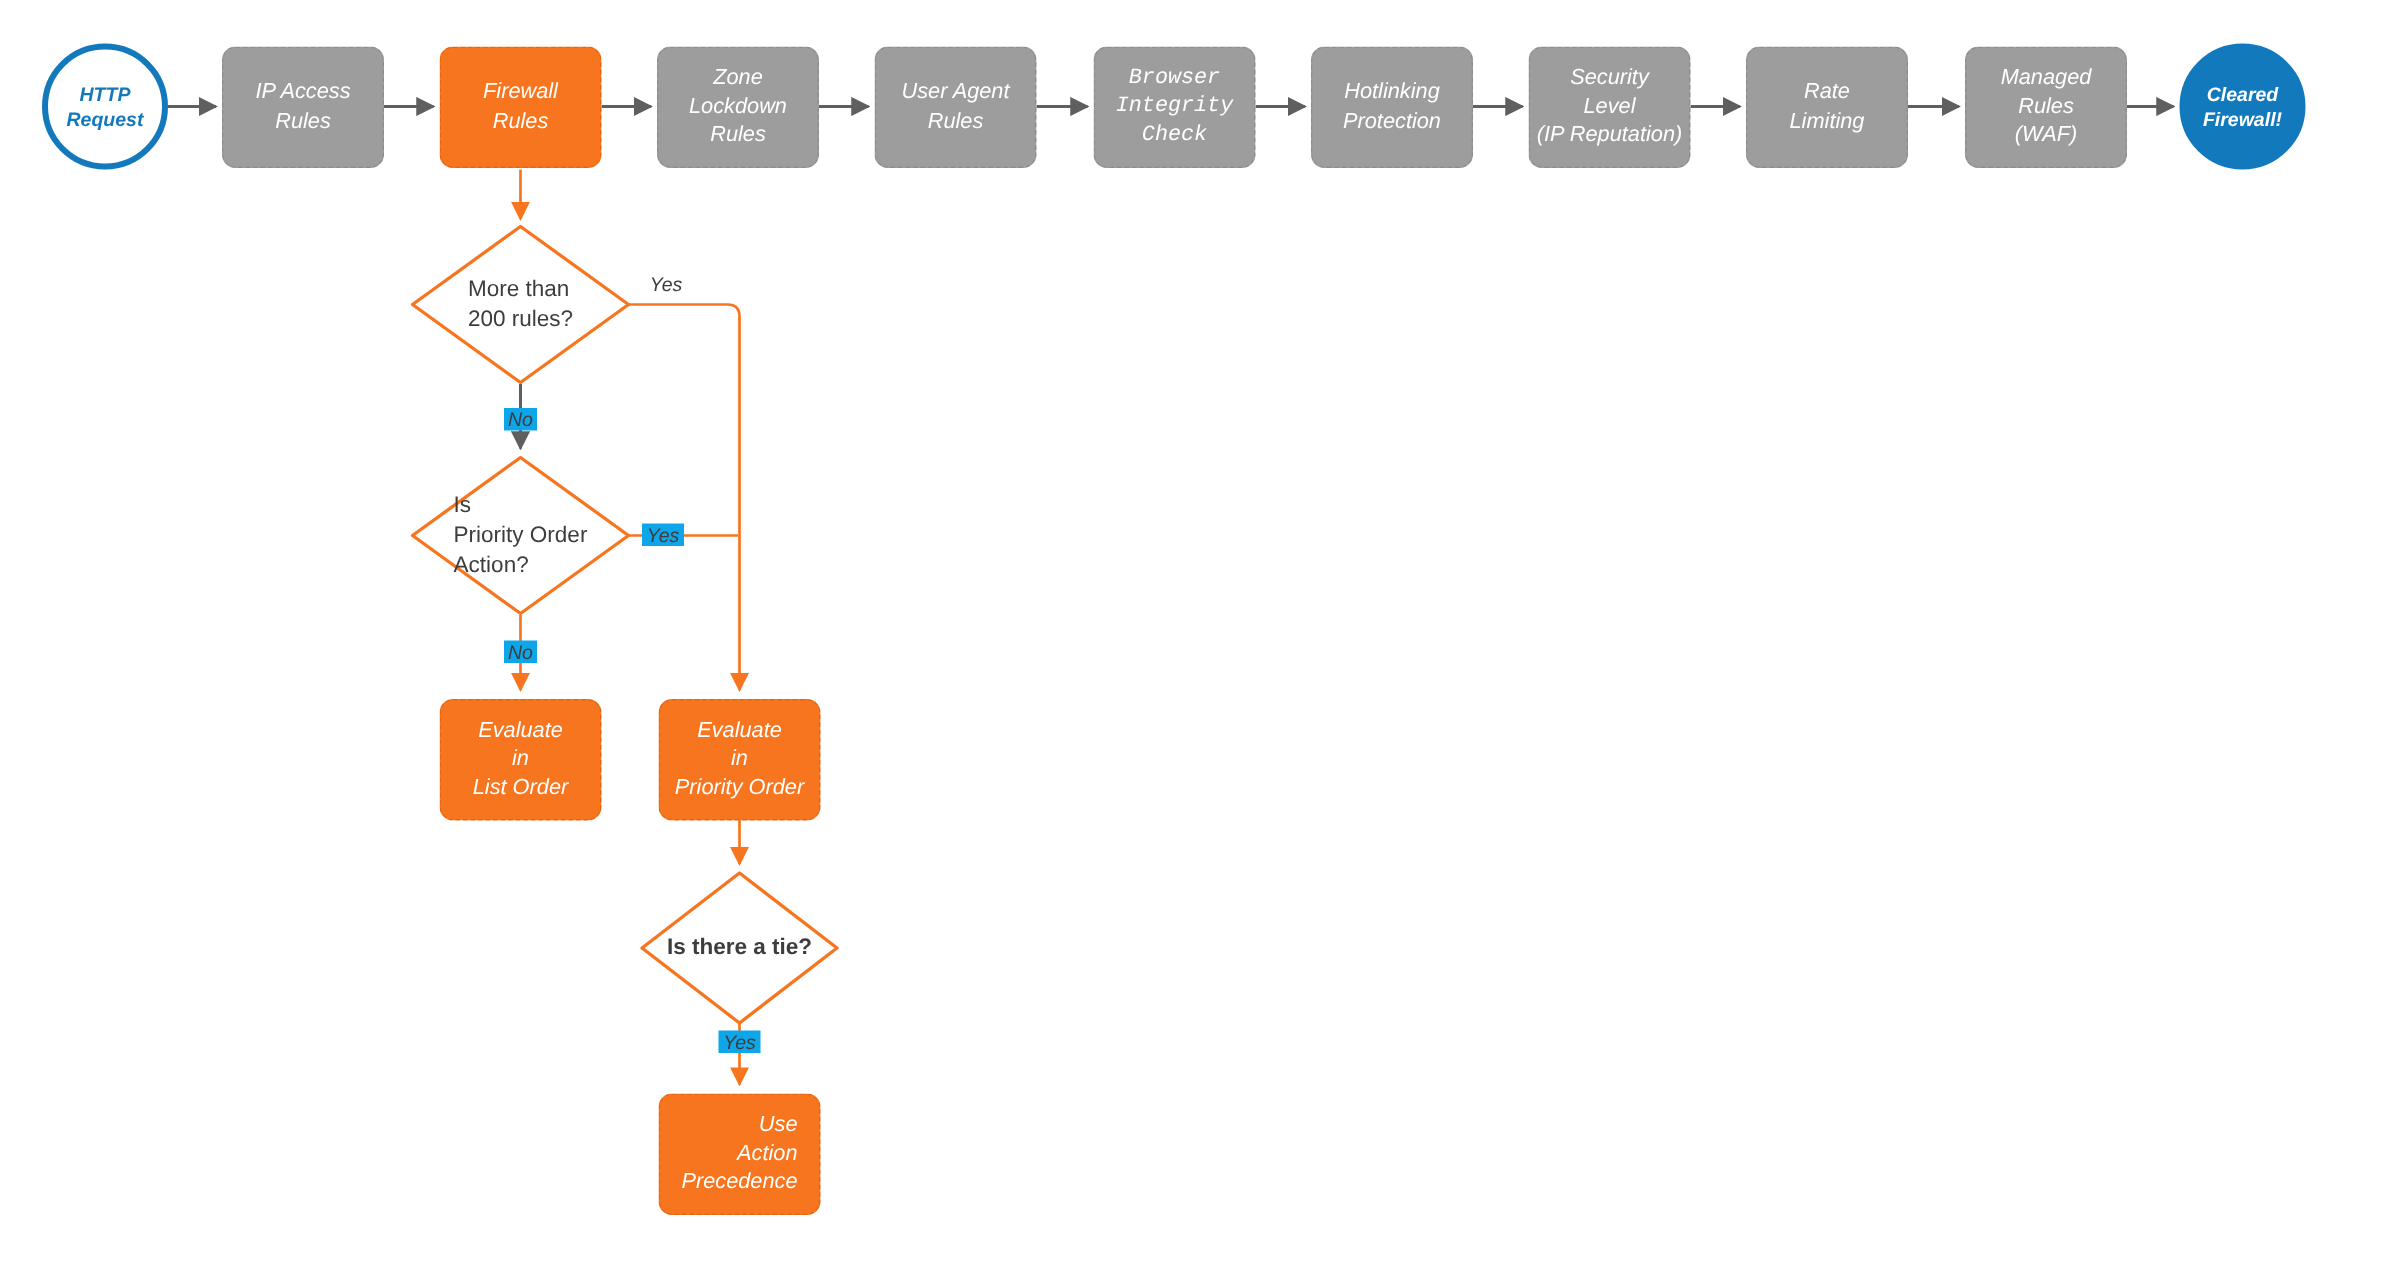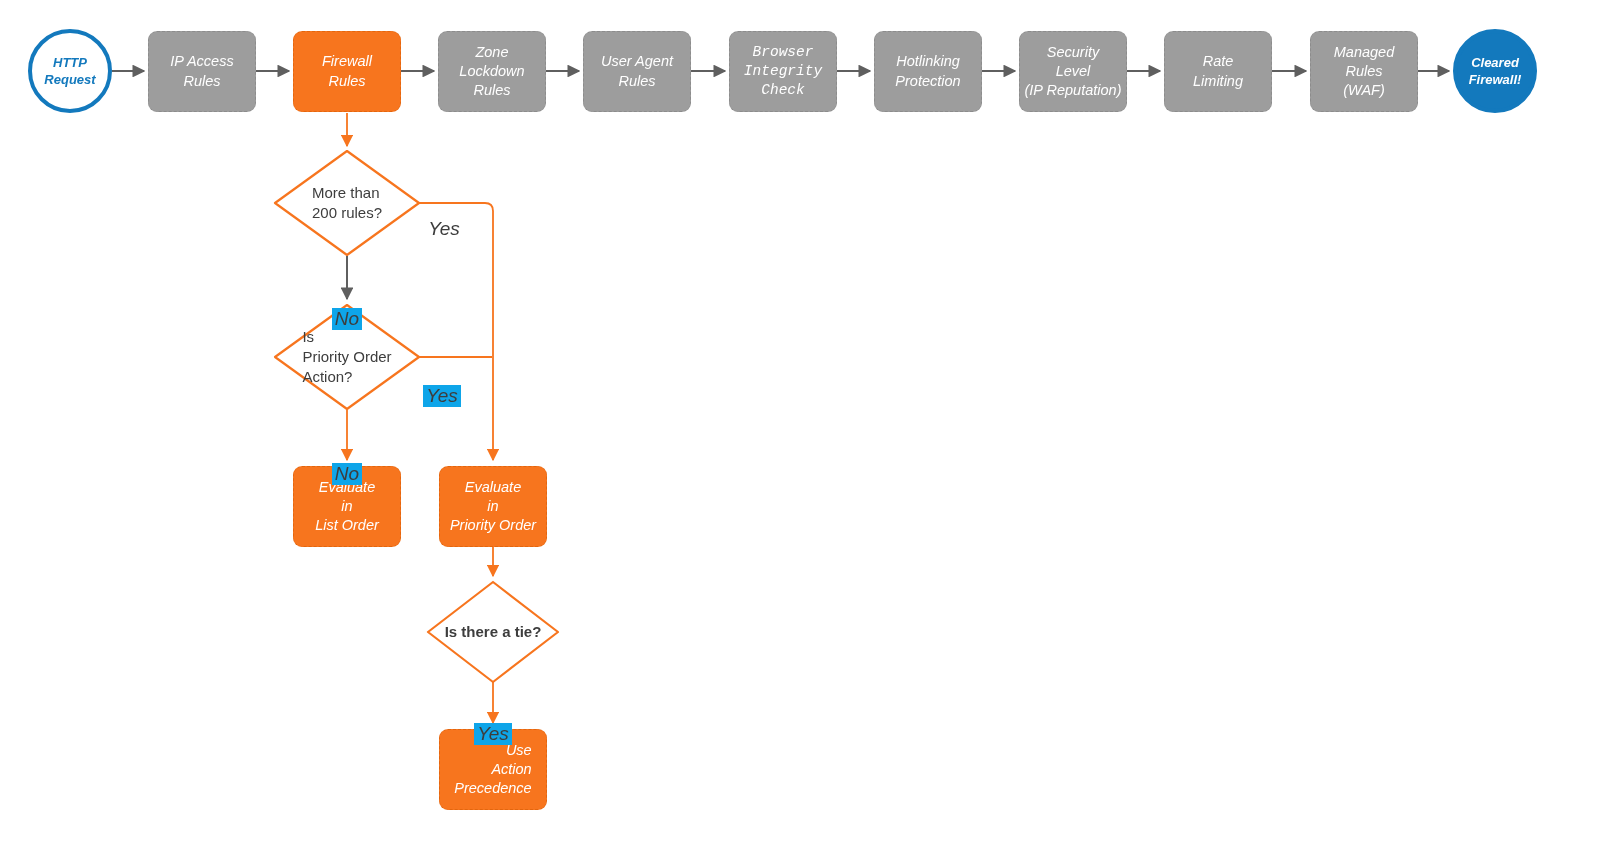--- a/index.html
+++ b/index.html
@@ -24,22 +24,22 @@
   .circle{width:84px;height:84px;border-radius:50%;}
   .circle .label{font-style:italic;font-weight:bold;font-size:13px;}
   .circle.start{background:#ffffff;border:4px solid var(--blue,#1379bd);}
   .circle.start .label{color:var(--blue,#1379bd);}
   .circle.end{background:var(--blue,#1379bd);border:4px solid var(--blue,#1379bd);align-items:center;}
   .circle.end .label{color:#ffffff;}
 
   .dtext{position:absolute;display:flex;align-items:center;justify-content:center;text-align:left;}
   .dtext .label{font-size:15px;color:var(--ink,#3d3d3d);font-style:normal;}
 
-  .elabel{position:absolute;font-style:italic;font-size:19px;color:var(--ink,#3d3d3d);
-          display:flex;align-items:center;justify-content:center;text-align:right;margin-top:40px;}
+  .elabel{position:absolute;font-style:italic;font-size:13px;color:var(--ink,#3d3d3d);
+          display:flex;align-items:center;justify-content:center;text-align:right;}
   .elabel.onwire span{background:#0ea5e9;padding:0 3px;}
 </style>
 </head>
 <body>
 
 <div id="canvas">
 
   <svg class="wires" viewBox="0 0 1600 858">
     <defs>
       <marker id="m-gray" markerWidth="6.4" markerHeight="6.4" refX="9" refY="5" orient="auto" viewBox="0 0 10 10">

